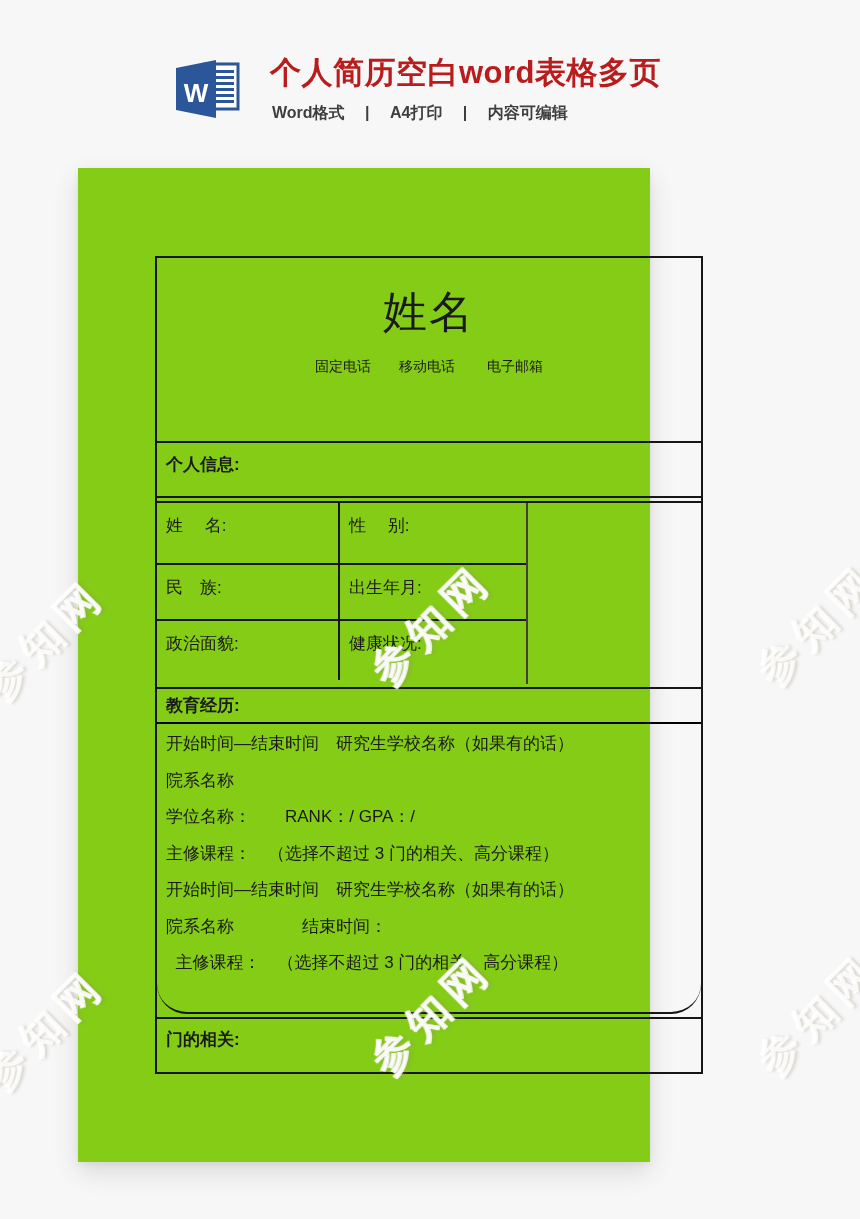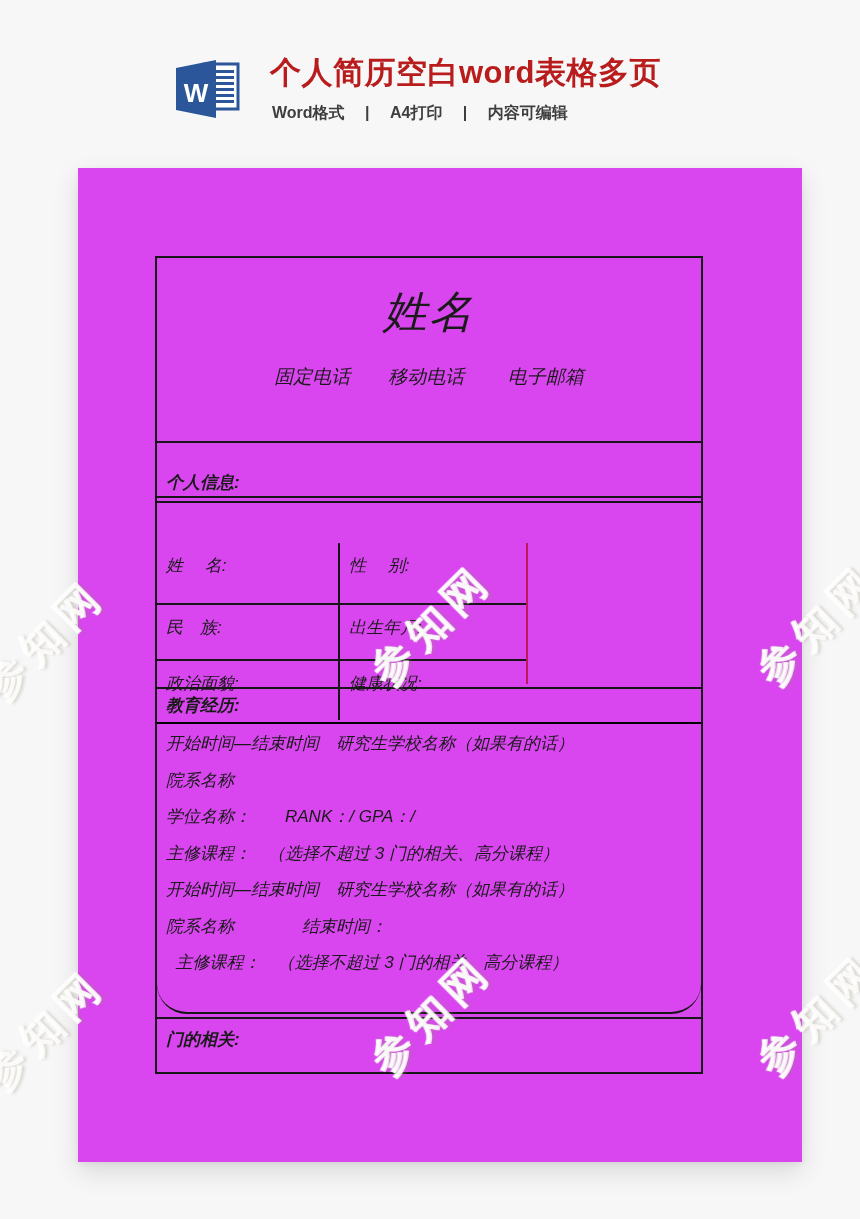--- a/index.html
+++ b/index.html
@@ -19,44 +19,43 @@
     font-size:31px; font-weight:700; color:#b91c1c; letter-spacing:.5px;
     white-space:pre;
   }
   .subtitle {
     position:absolute; left:272px; top:103px;
     font-size:16px; font-weight:700; color:#3e3e3e; white-space:pre;
   }
 
   
   .sheet {
-    position:absolute; left:78px; top:168px; width:724px; height:994px;
-    background:#d946ef;
+    position:absolute; left:78px; top:168px; width:572px; height:994px;
+    background:#84cc16;
     box-shadow:0 10px 25px rgba(0,0,0,.12), 0 2px 6px rgba(0,0,0,.06);
-    font-style:italic;
   }
   .tbl {
     position:absolute; left:77px; top:88px; width:548px;
     border:2px solid #161616; box-sizing:border-box;
     color:#1a1a1a;
   }
   .row-name {
     height:155px; border-bottom:2px solid #161616;
     display:flex; flex-direction:column; align-items:center;
     padding-top:28px; box-sizing:content-box;
   }
   .big-name { font-size:44px; font-weight:500; letter-spacing:2px; line-height:52px; }
-  .contact  { margin-top:26px; font-size:19px; font-weight:500; white-space:pre; }
+  .contact  { margin-top:20px; font-size:14px; font-weight:500; white-space:pre; }
 
   .sec-label { font-size:17px; font-weight:700; padding-left:9px; }
-  .row-info  { height:55px; border-bottom:2px solid #161616; padding-top:28px; box-sizing:border-box; }
+  .row-info  { height:55px; border-bottom:2px solid #161616; padding-top:10px; box-sizing:border-box; }
   .gap3 { height:3px; }
 
   .grid { display:flex; border-top:2px solid #161616; height:181px; }
-  .grid-left { width:371px; border-right:2px solid #be185d; box-sizing:border-box;margin-top:40px; }
+  .grid-left { width:371px; border-right:2px solid #404040; box-sizing:border-box; }
   .g-row { display:flex; box-sizing:border-box; }
   .g-row.r1 { height:62px; border-bottom:2px solid #161616; }
   .g-row.r2 { height:56px; border-bottom:2px solid #161616; }
   .g-row.r3 { height:59px; }
   .g-cell { font-size:17px; padding:11px 0 0 9px; white-space:pre; box-sizing:border-box; }
   .c1 { width:183px; border-right:2px solid #161616; }
   .c2 { flex:1; }
   .photo-cell { flex:1; }
 
   .row-edu-label {

